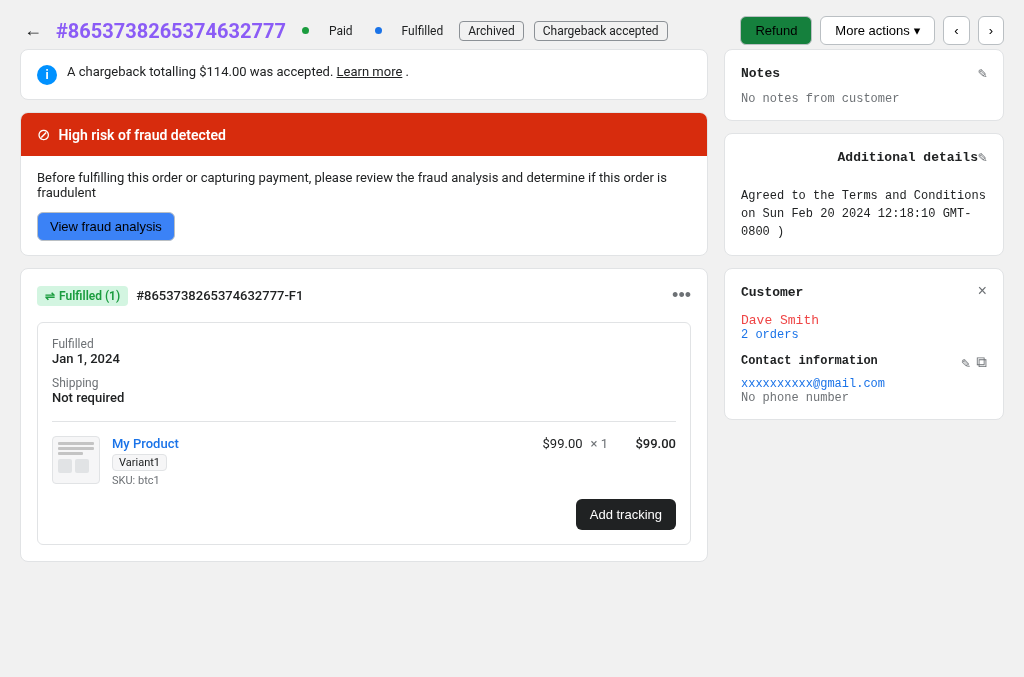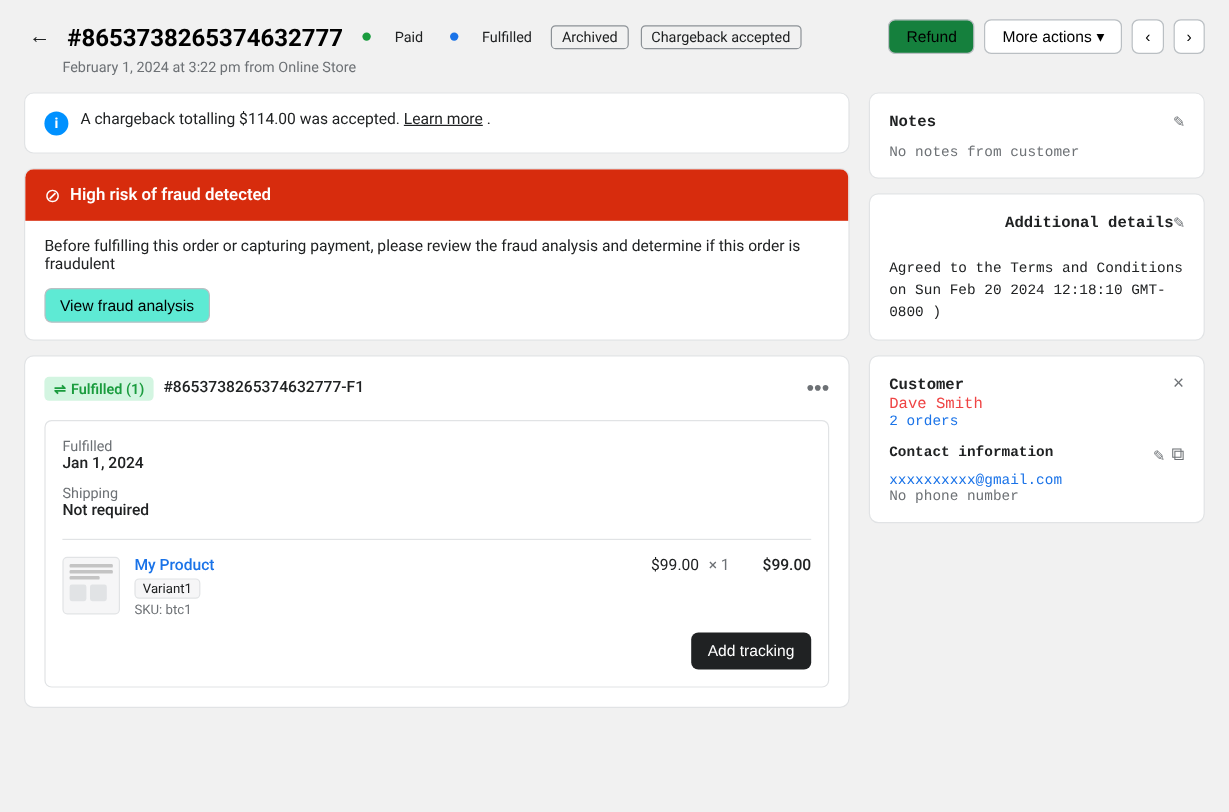--- a/index.html
+++ b/index.html
@@ -30,21 +30,21 @@
       background: none;
       border: none;
       cursor: pointer;
       font-size: 18px;
       color: #202223;
       padding: 2px 4px;
     }
     .order-title {
       font-size: 20px;
       font-weight: 700;
-      color: #000000;
+      color: #8b5cf6;
     }
     .badge {
       display: inline-flex;
       align-items: center;
       gap: 20px;
       font-size: 12px;
       color: #202223;
       padding: 2px 6px;
       border-radius: 4px;
     }
@@ -182,21 +182,21 @@
     }
     .fraud-body {
       padding: 14px 16px;
     }
     .fraud-desc {
       font-size: 13px;
       color: #202223;
       margin-bottom: 12px;
     }
     .btn-view-fraud {
-      background: #5eead4;
+      background: #3b82f6;
       border: 1px solid #babfc3;
       border-radius: 6px;
       padding: 6px 12px;
       font-size: 13px;
       cursor: pointer;
     }
     .fulfilled-card {
       background: white;
       border-radius: 8px;
       border: 1px solid #e1e3e5;
@@ -395,21 +395,21 @@
     .customer-card {
       background: white;
       border-radius: 8px;
       border: 1px solid #e1e3e5;
       padding: 14px 16px;
     }
     .customer-header {
       display: flex;
       align-items: center;
       justify-content: space-between;
-      margin-bottom: 0;
+      margin-bottom: 12px;
     }
     .customer-title {
       font-size: 13px;
       font-weight: 600;
       color: #202223;
     }
     .close-icon {
       color: #6d7175;
       cursor: pointer;
       font-size: 16px;
@@ -474,21 +474,20 @@
       <button class="btn-refund">Refund</button>
       <button class="btn-more">
         <span>More actions</span>
         <span>▾</span>
       </button>
       <button class="btn-nav">‹</button>
       <button class="btn-nav">›</button>
     </div>
   </div>
 
-  <div class="subtitle">February 1, 2024 at 3:22 pm from Online Store</div>
 
   <div class="main-content">
 
     <div class="left-col">
 
       <div class="info-banner card">
         <div class="info-icon">i</div>
         <div class="info-text">
           <span>A chargeback totalling $114.00 was accepted.</span>
           <a href="#">Learn more</a>

